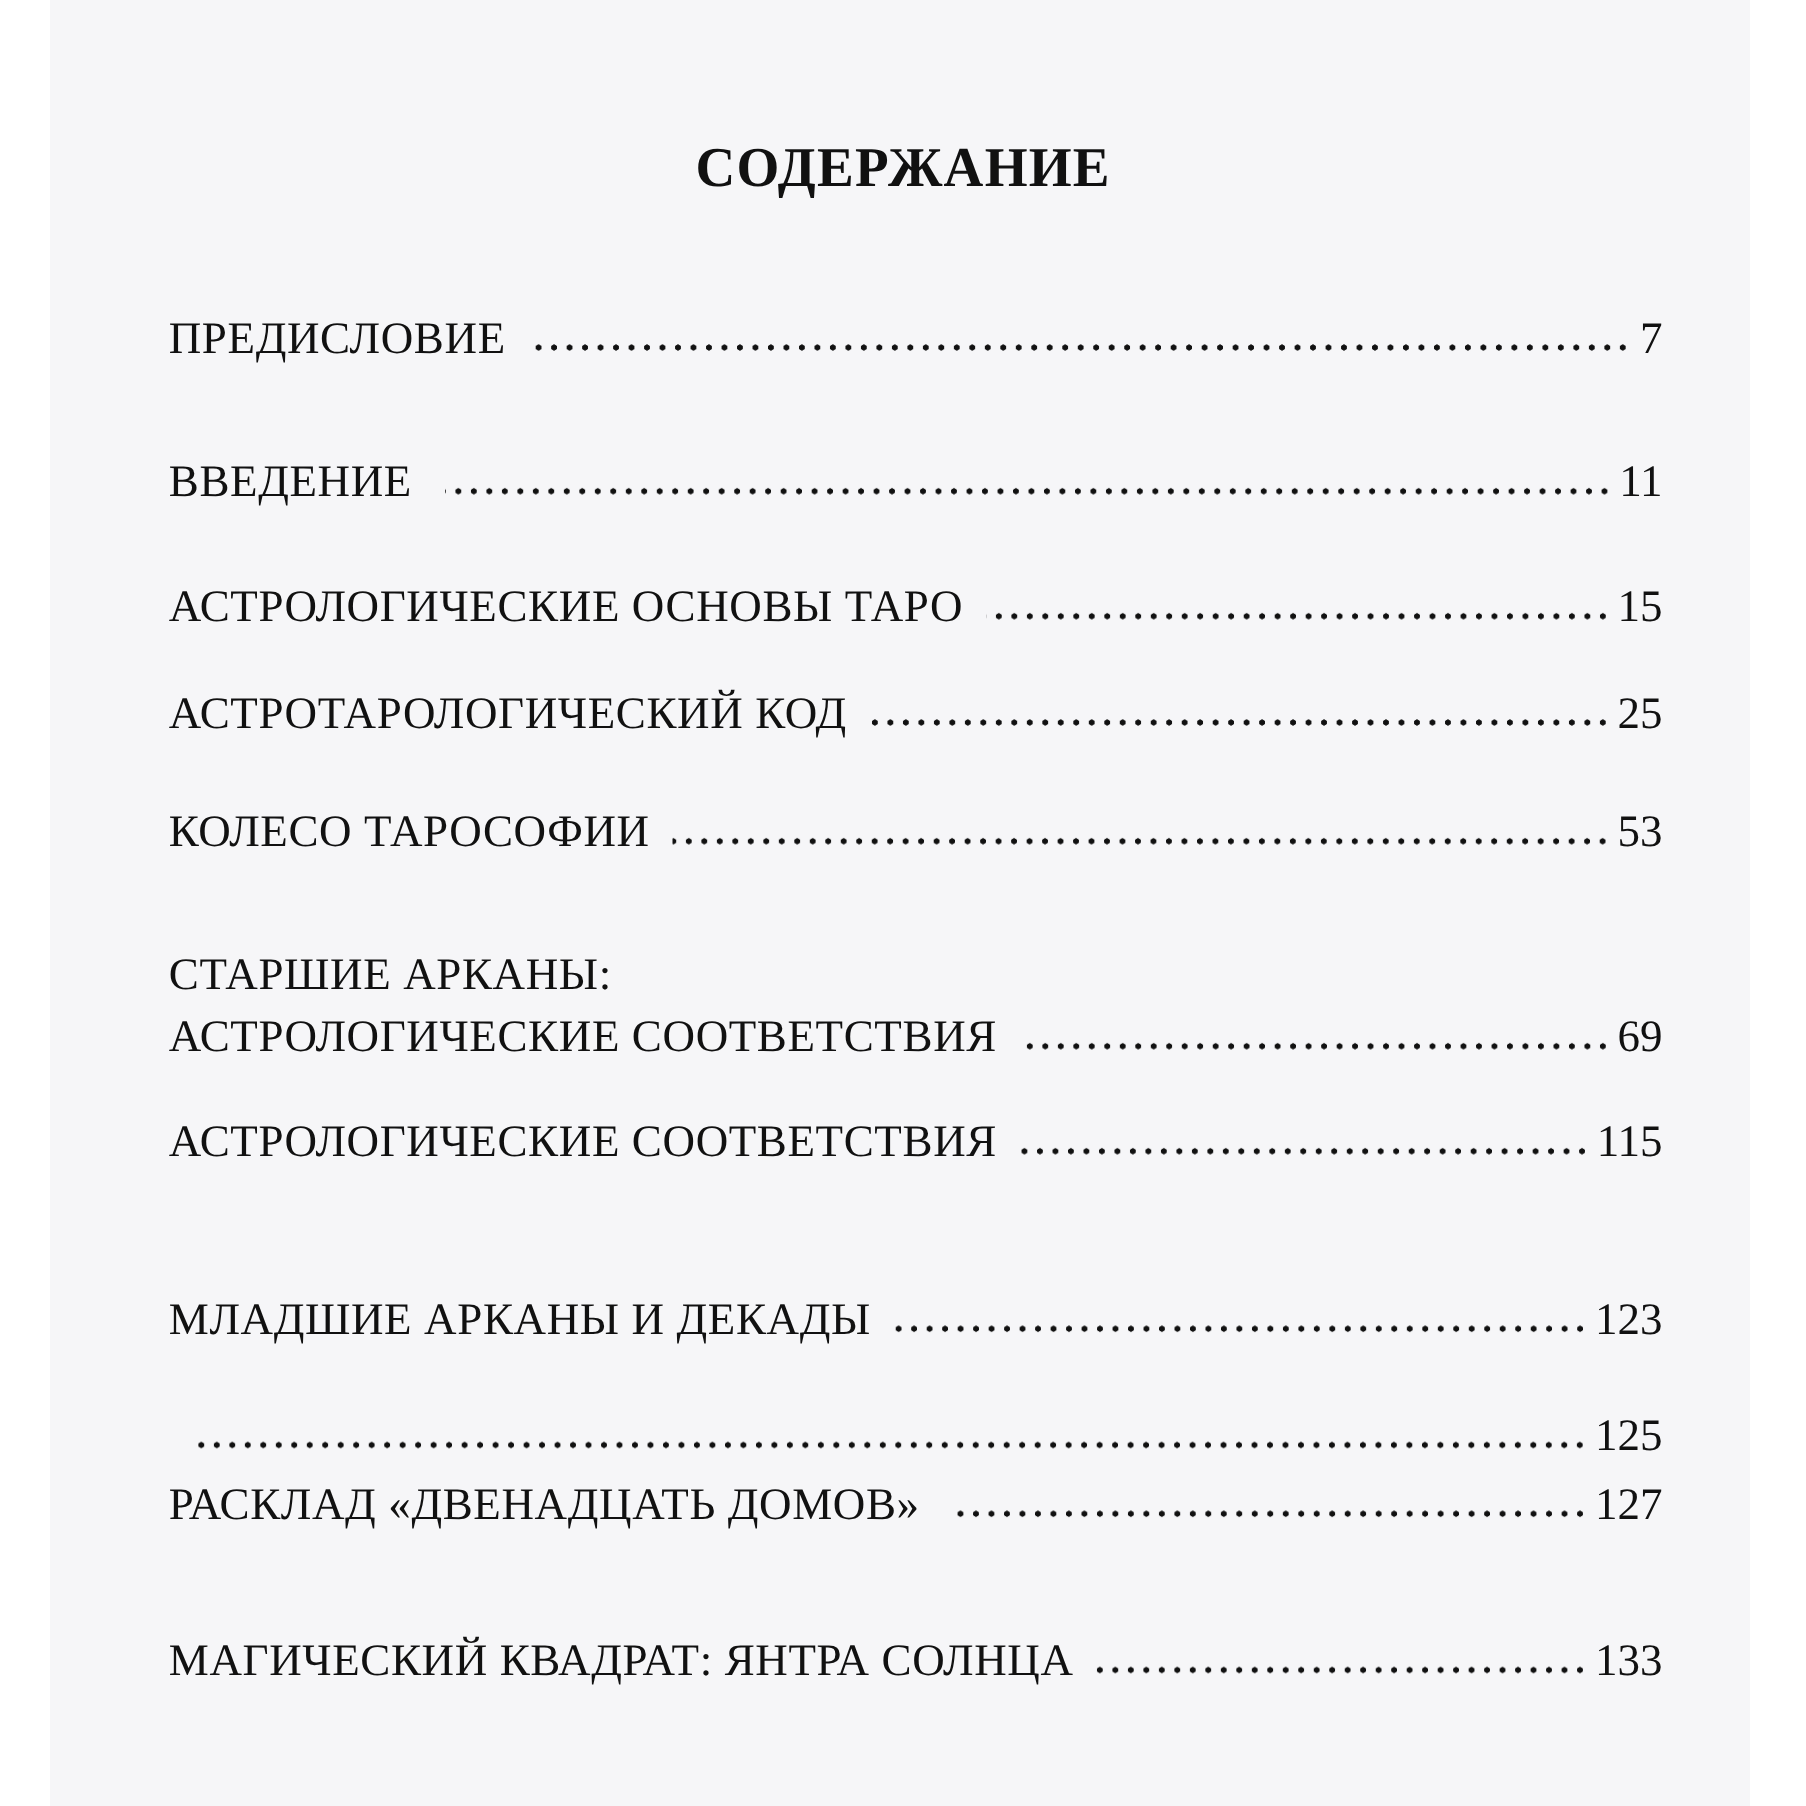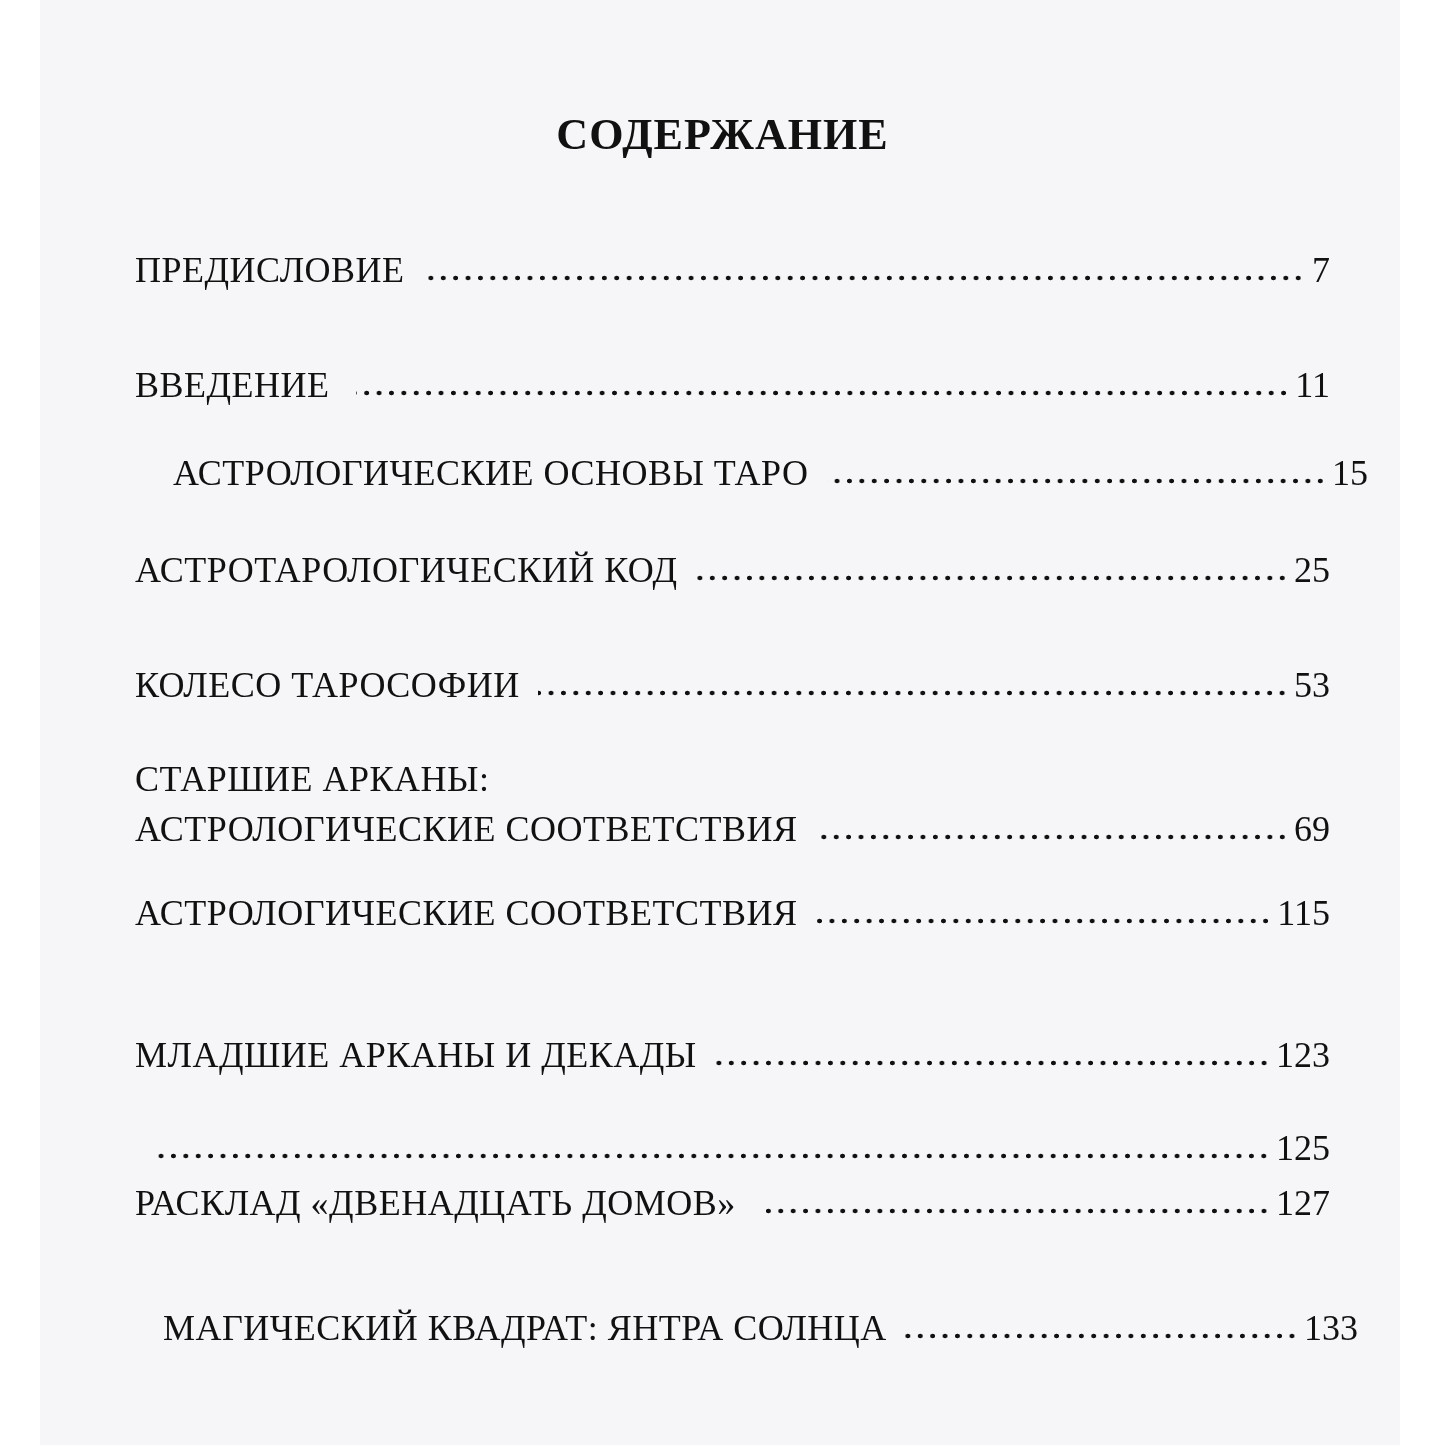--- a/index.html
+++ b/index.html
@@ -96,37 +96,37 @@
   </div>
 
   <div class="entry" style="top:360px;">
     <div class="row">
       <span class="label">ВВЕДЕНИЕ</span>
       <span class="leader" style="margin-left:26px;"></span>
       <span class="page">11</span>
     </div>
   </div>
 
-  <div class="entry" style="top:448px;margin-left:38px;">
+  <div class="entry" style="top:460px;">
     <div class="row">
       <span class="label">АСТРОЛОГИЧЕСКИЕ ОСНОВЫ ТАРО</span>
       <span class="leader"></span>
       <span class="page">15</span>
     </div>
   </div>
 
   <div class="entry" style="top:545px;">
     <div class="row">
       <span class="label">АСТРОТАРОЛОГИЧЕСКИЙ КОД</span>
       <span class="leader"></span>
       <span class="page">25</span>
     </div>
   </div>
 
-  <div class="entry" style="top:640px;margin-top:20px;">
+  <div class="entry" style="top:640px;">
     <div class="row">
       <span class="label">КОЛЕСО ТАРОСОФИИ</span>
       <span class="leader"></span>
       <span class="page">53</span>
     </div>
   </div>
 
   <div class="entry" style="top:754px;">
     <span class="pre">СТАРШИЕ АРКАНЫ:</span>
     <div class="row">
@@ -160,21 +160,21 @@
   </div>
 
   <div class="entry" style="top:1178px;">
     <div class="row">
       <span class="label">РАСКЛАД «ДВЕНАДЦАТЬ ДОМОВ»</span>
       <span class="leader" style="margin-left:26px;"></span>
       <span class="page">127</span>
     </div>
   </div>
 
-  <div class="entry" style="top:1303px;margin-left:28px;">
+  <div class="entry" style="top:1303px;">
     <div class="row">
       <span class="label">МАГИЧЕСКИЙ КВАДРАТ: ЯНТРА СОЛНЦА</span>
       <span class="leader"></span>
       <span class="page">133</span>
     </div>
   </div>
 
 </div>
 
 </body></html>

